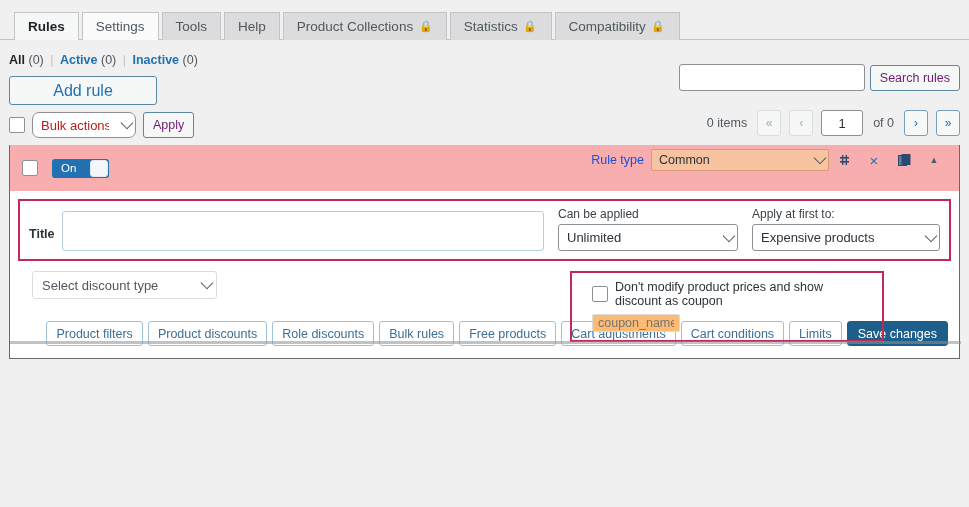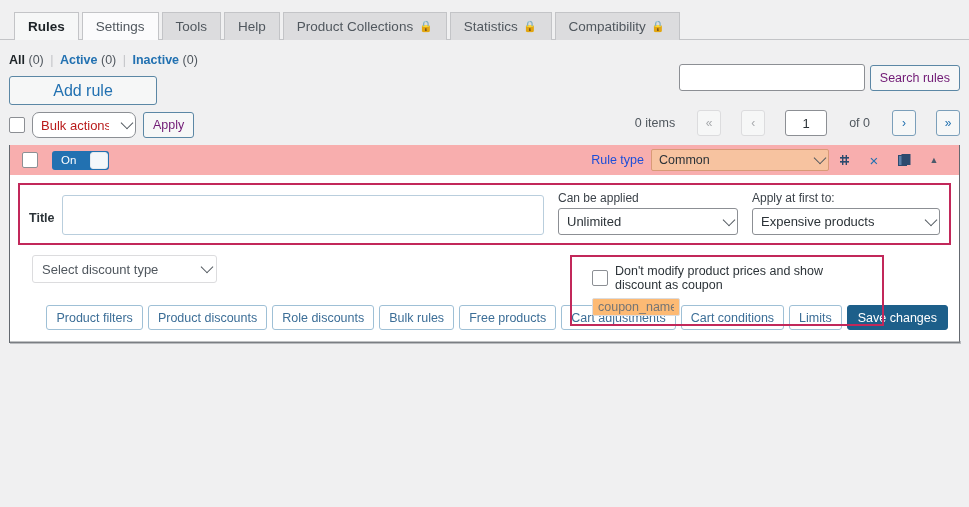--- a/index.html
+++ b/index.html
@@ -112,21 +112,21 @@
   .searchrow { position: absolute; right: 9px; top: 64px; display: flex; align-items: center; gap: 5px; }
   .searchrow input {
     width: 186px; height: 27px;
     border: 1px solid #8c8f94; border-radius: 3px;
     background: #fff; padding: 0 7px;
     font-family: "Liberation Sans", sans-serif; font-size: 13px;
     color: #2c3338; outline: none;
   }
 
   
-  .pager { position: absolute; right: 9px; top: 110px; display: flex; align-items: center; gap: 20px; font-size: 12.5px; color: #50575e; }
+  .pager { position: absolute; right: 9px; top: 110px; display: flex; align-items: center; gap: 8px; font-size: 12.5px; color: #50575e; }
   .pgbtn {
     width: 24px; height: 26px;
     border: 1px solid #7b9fba; border-radius: 3px;
     background: #f6f7f7; color: #2271b1;
     display: flex; align-items: center; justify-content: center;
     font-size: 12px; cursor: pointer;
   }
   .pgbtn.disabled { border-color: #dcdcde; color: #a7aaad; background: #f6f7f7; cursor: default; }
   .pgnum {
     width: 42px; height: 26px;
@@ -139,21 +139,21 @@
 
   
   .rulecard {
     position: absolute; left: 9px; top: 145px;
     width: 951px;
     background: #fff;
     border: 1px solid #646970;
     border-top: none;
   }
   .rulehead {
-    height: 30px;
+    height: 46px;
     background: #f8aeae;
     display: flex; align-items: center;
     padding: 0 10px 0 12px;
     position: relative;
   }
   .toggle {
     width: 57px; height: 19px;
     background: #2271b1;
     border-radius: 3px;
     display: flex; align-items: center;

